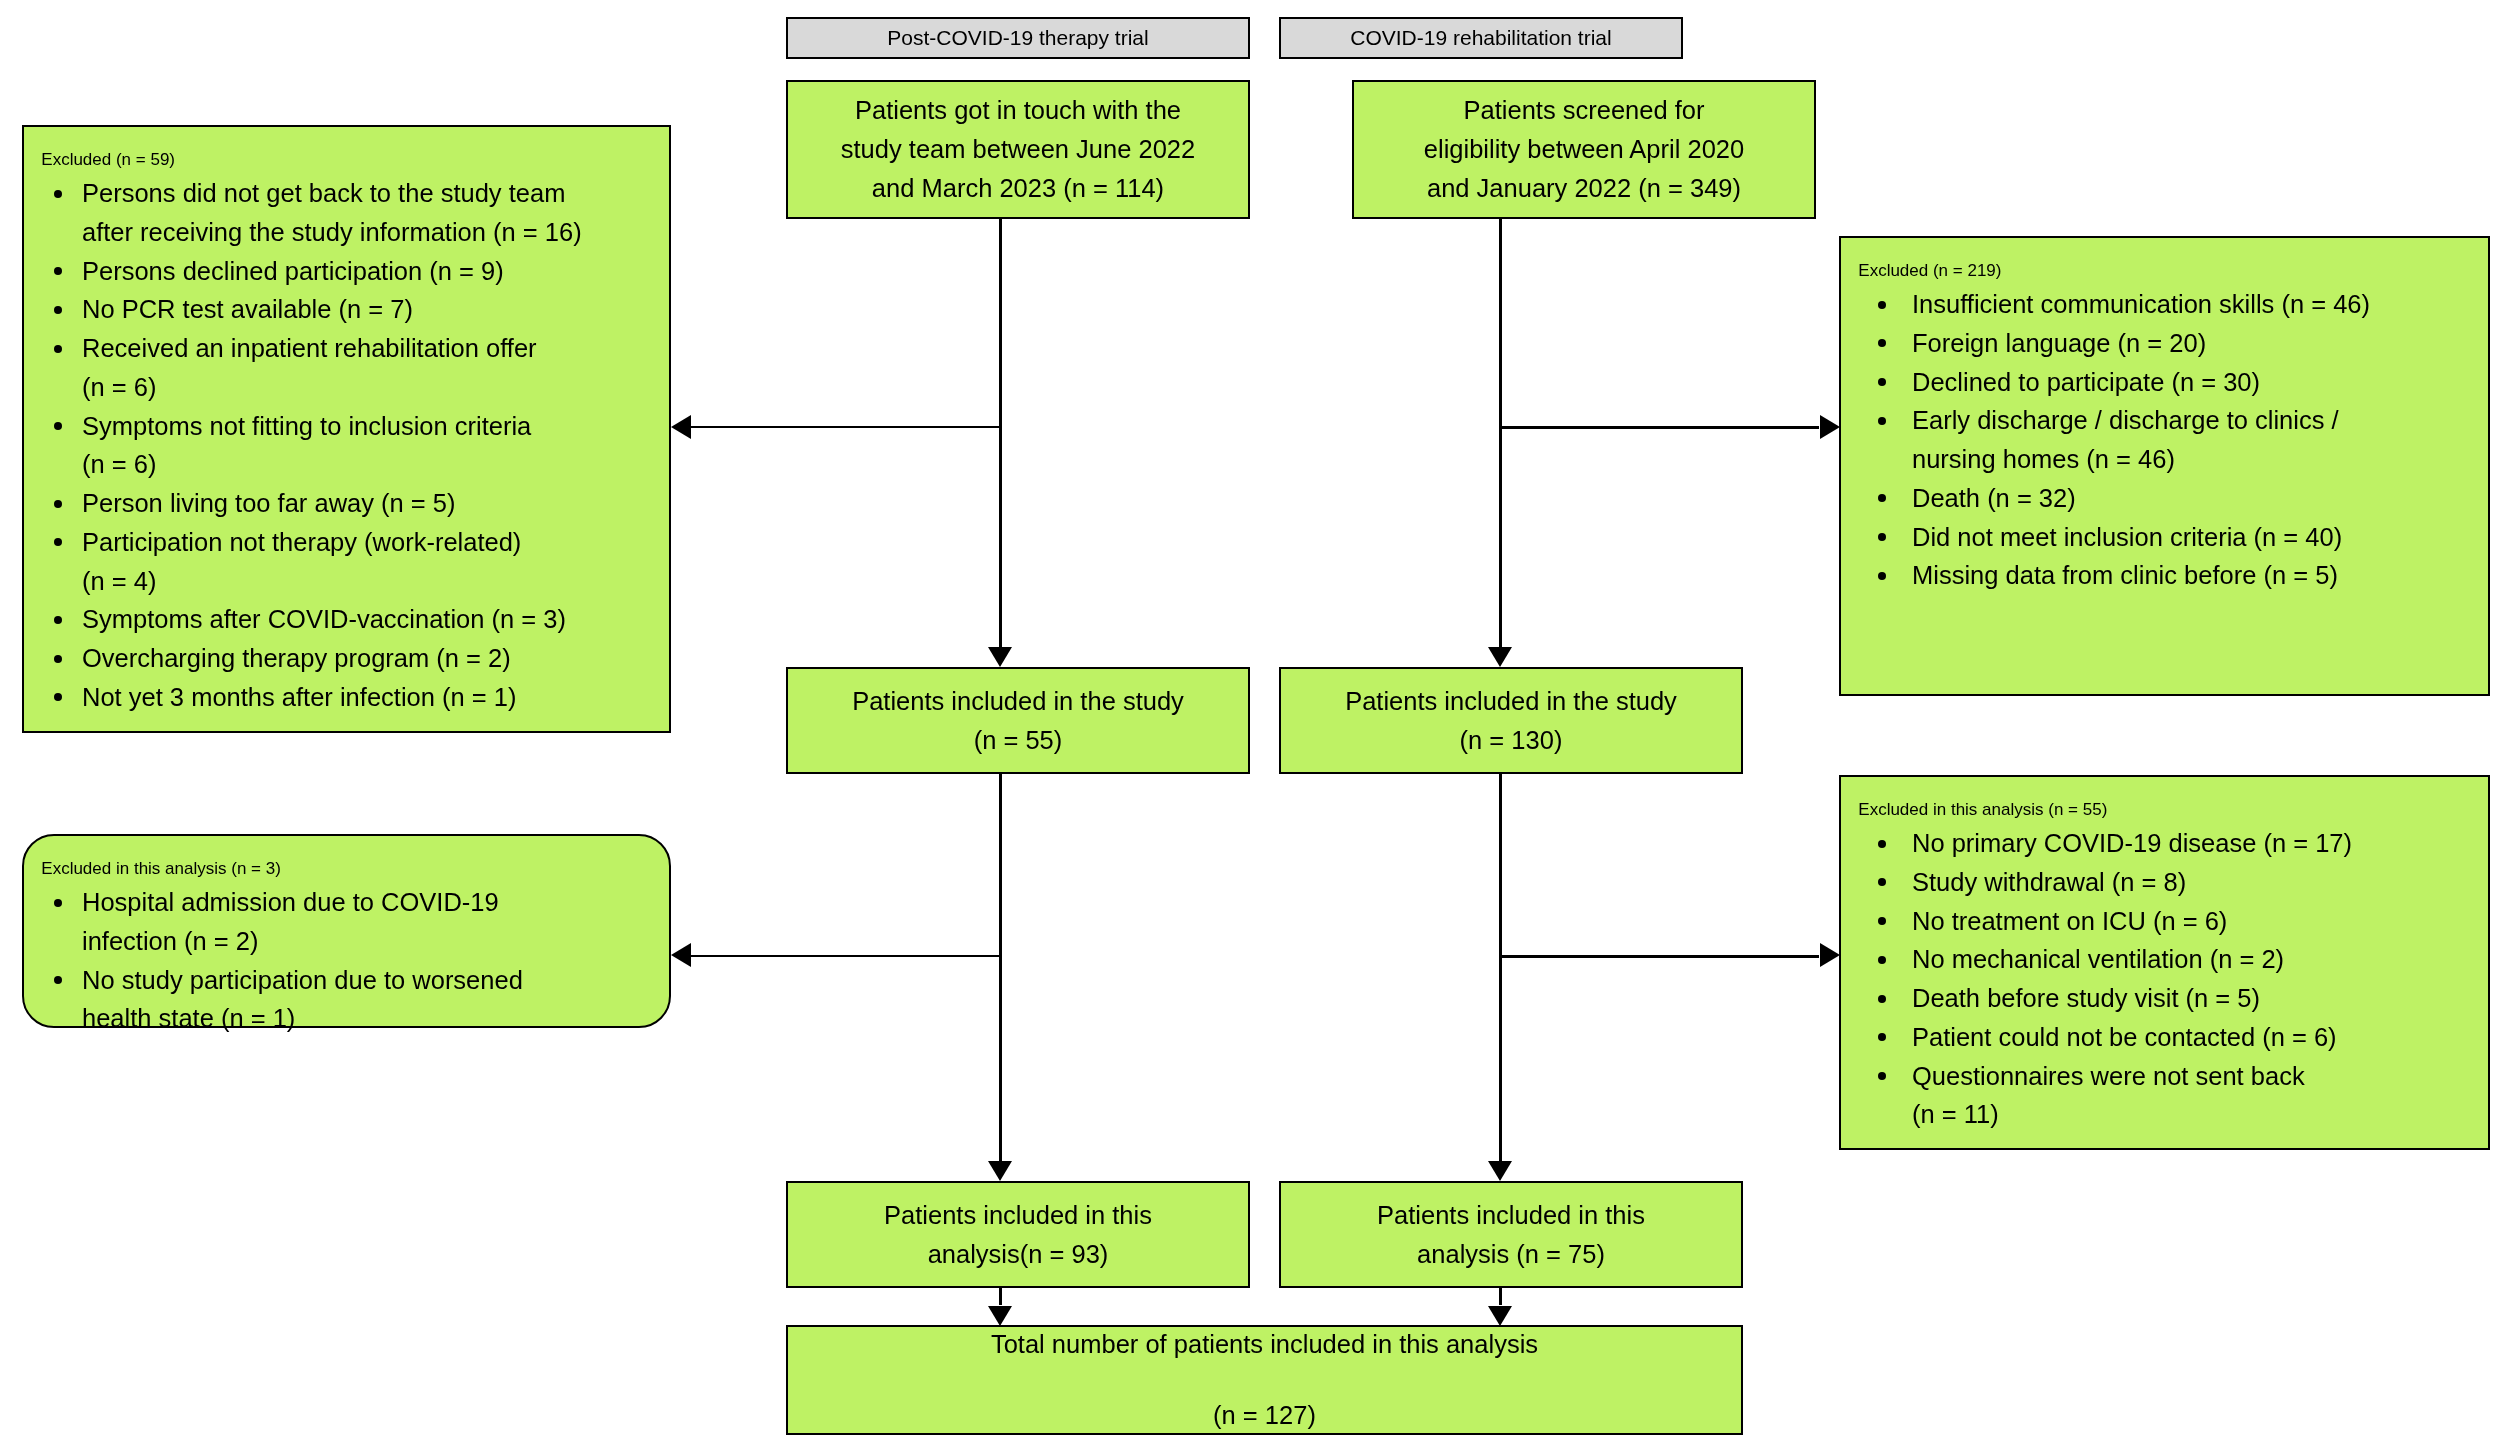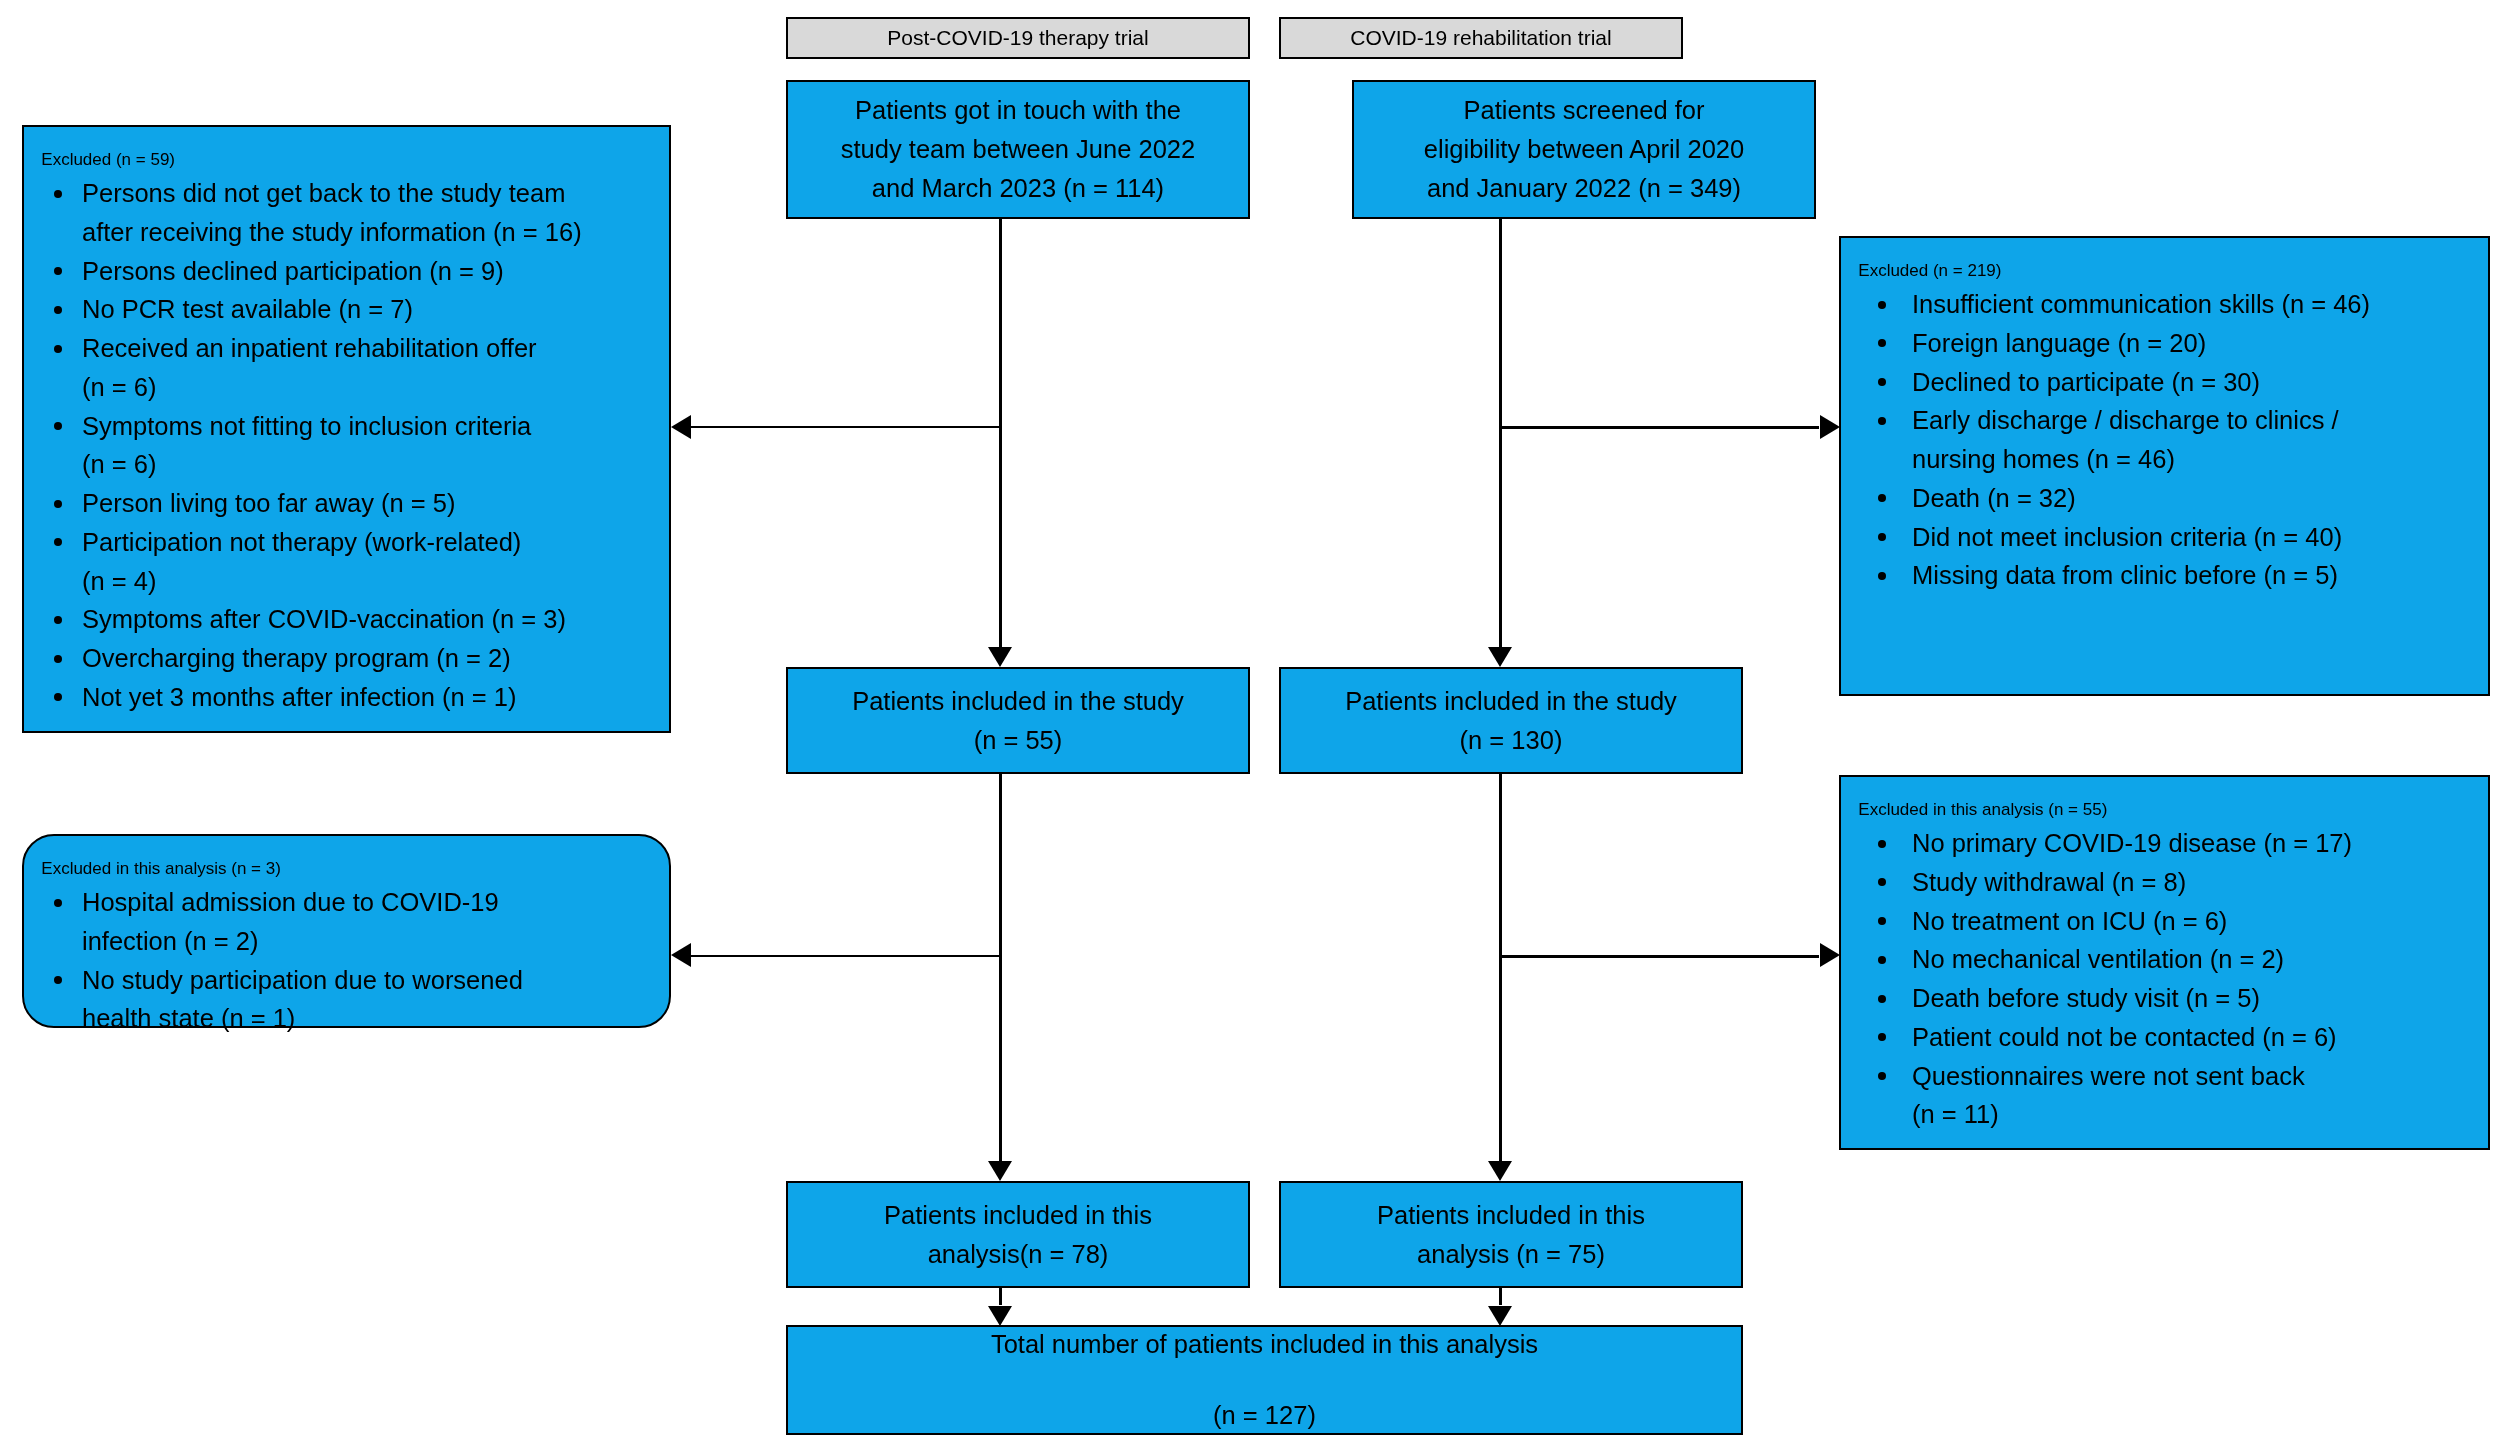--- a/index.html
+++ b/index.html
@@ -18,21 +18,21 @@
     height: 1450px;
     background: #ffffff;
     overflow: hidden;
   }
 
   
   .box {
     position: absolute;
     box-sizing: border-box;
     border: 2.9px solid #000000;
-    background: #0ea5e9;
+    background: #bef264;
   }
   .box.header {
     background: #d9d9d9;
     display: flex;
     align-items: center;
     justify-content: center;
   }
   .box.centered {
     display: flex;
     flex-direction: column;
@@ -154,21 +154,21 @@
     <span class="node-line">(n = 55)</span>
   </div>
 
   <div class="box centered" style="left:1279px; top:667px; width:464px; height:107px;">
     <span class="node-line">Patients included in the study</span>
     <span class="node-line">(n = 130)</span>
   </div>
 
   <div class="box centered" style="left:786px; top:1181px; width:464px; height:107px;">
     <span class="node-line">Patients included in this</span>
-    <span class="node-line">analysis(n = 78)</span>
+    <span class="node-line">analysis(n = 93)</span>
   </div>
 
   <div class="box centered" style="left:1279px; top:1181px; width:464px; height:107px;">
     <span class="node-line">Patients included in this</span>
     <span class="node-line">analysis (n = 75)</span>
   </div>
 
   <div class="box centered" style="left:786px; top:1325px; width:957px; height:110px;gap:32px;">
     <span class="node-line">Total number of patients included in this analysis</span>
     <span class="node-line">(n = 127)</span>

